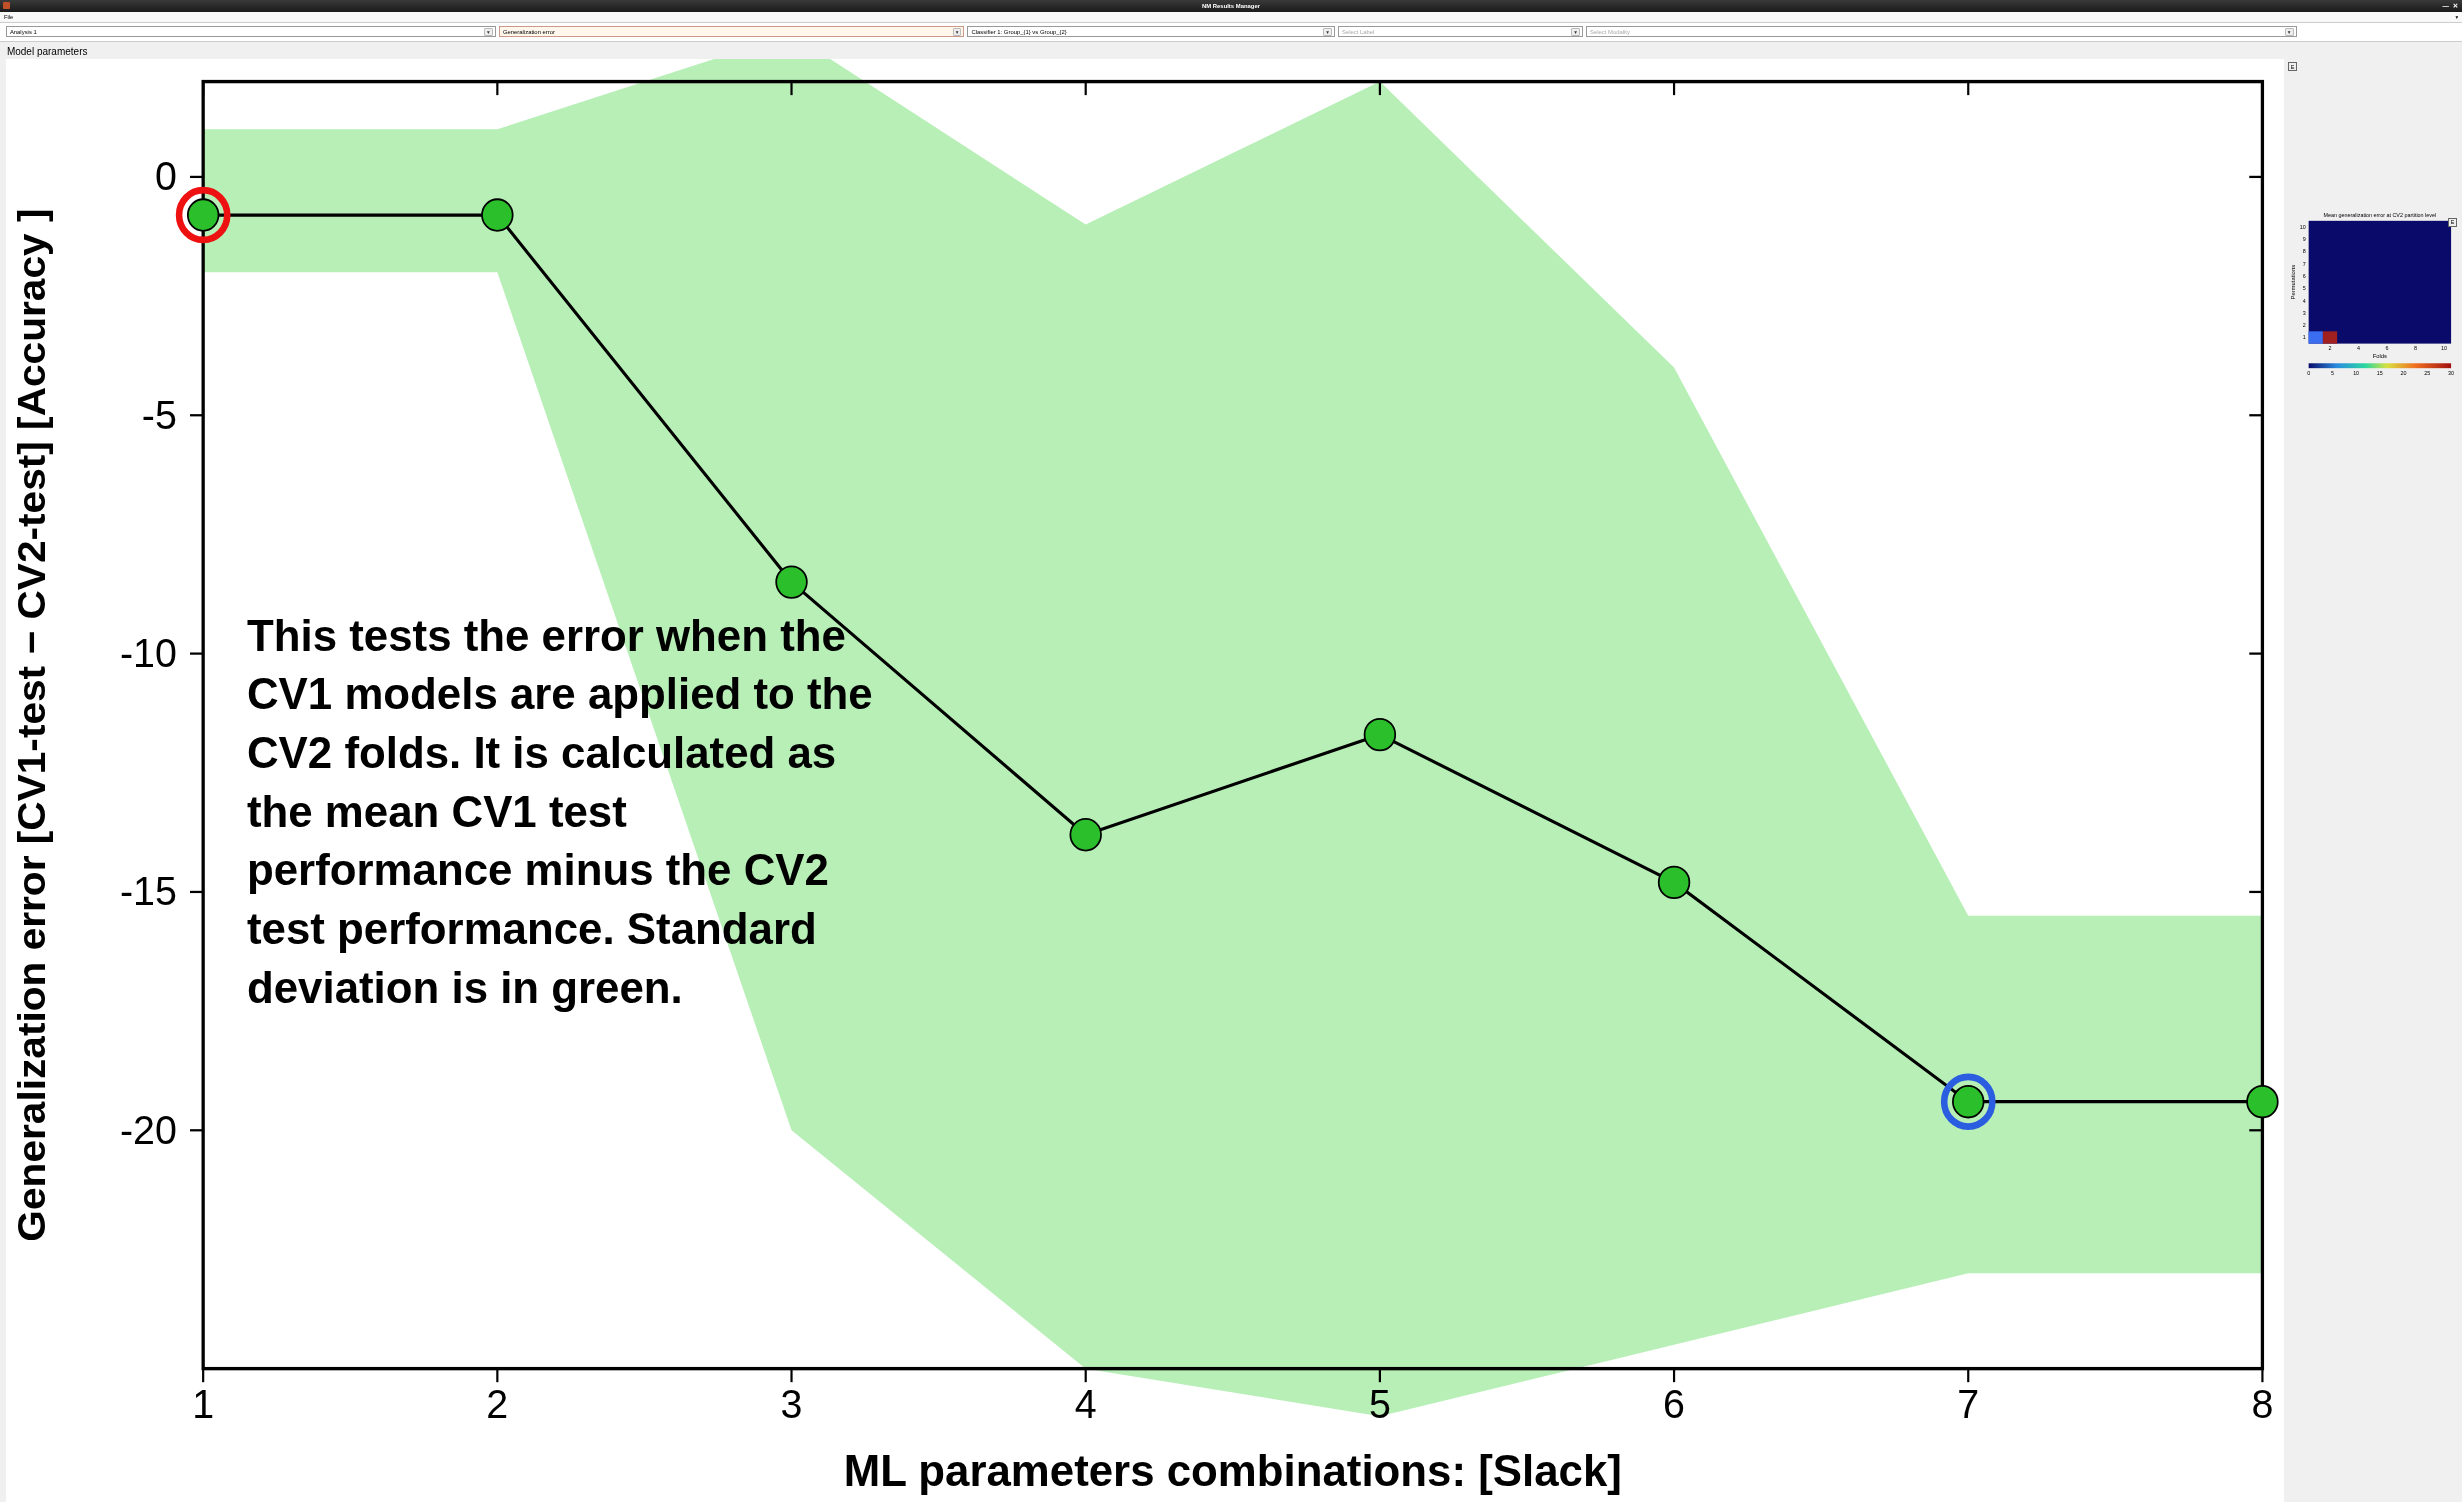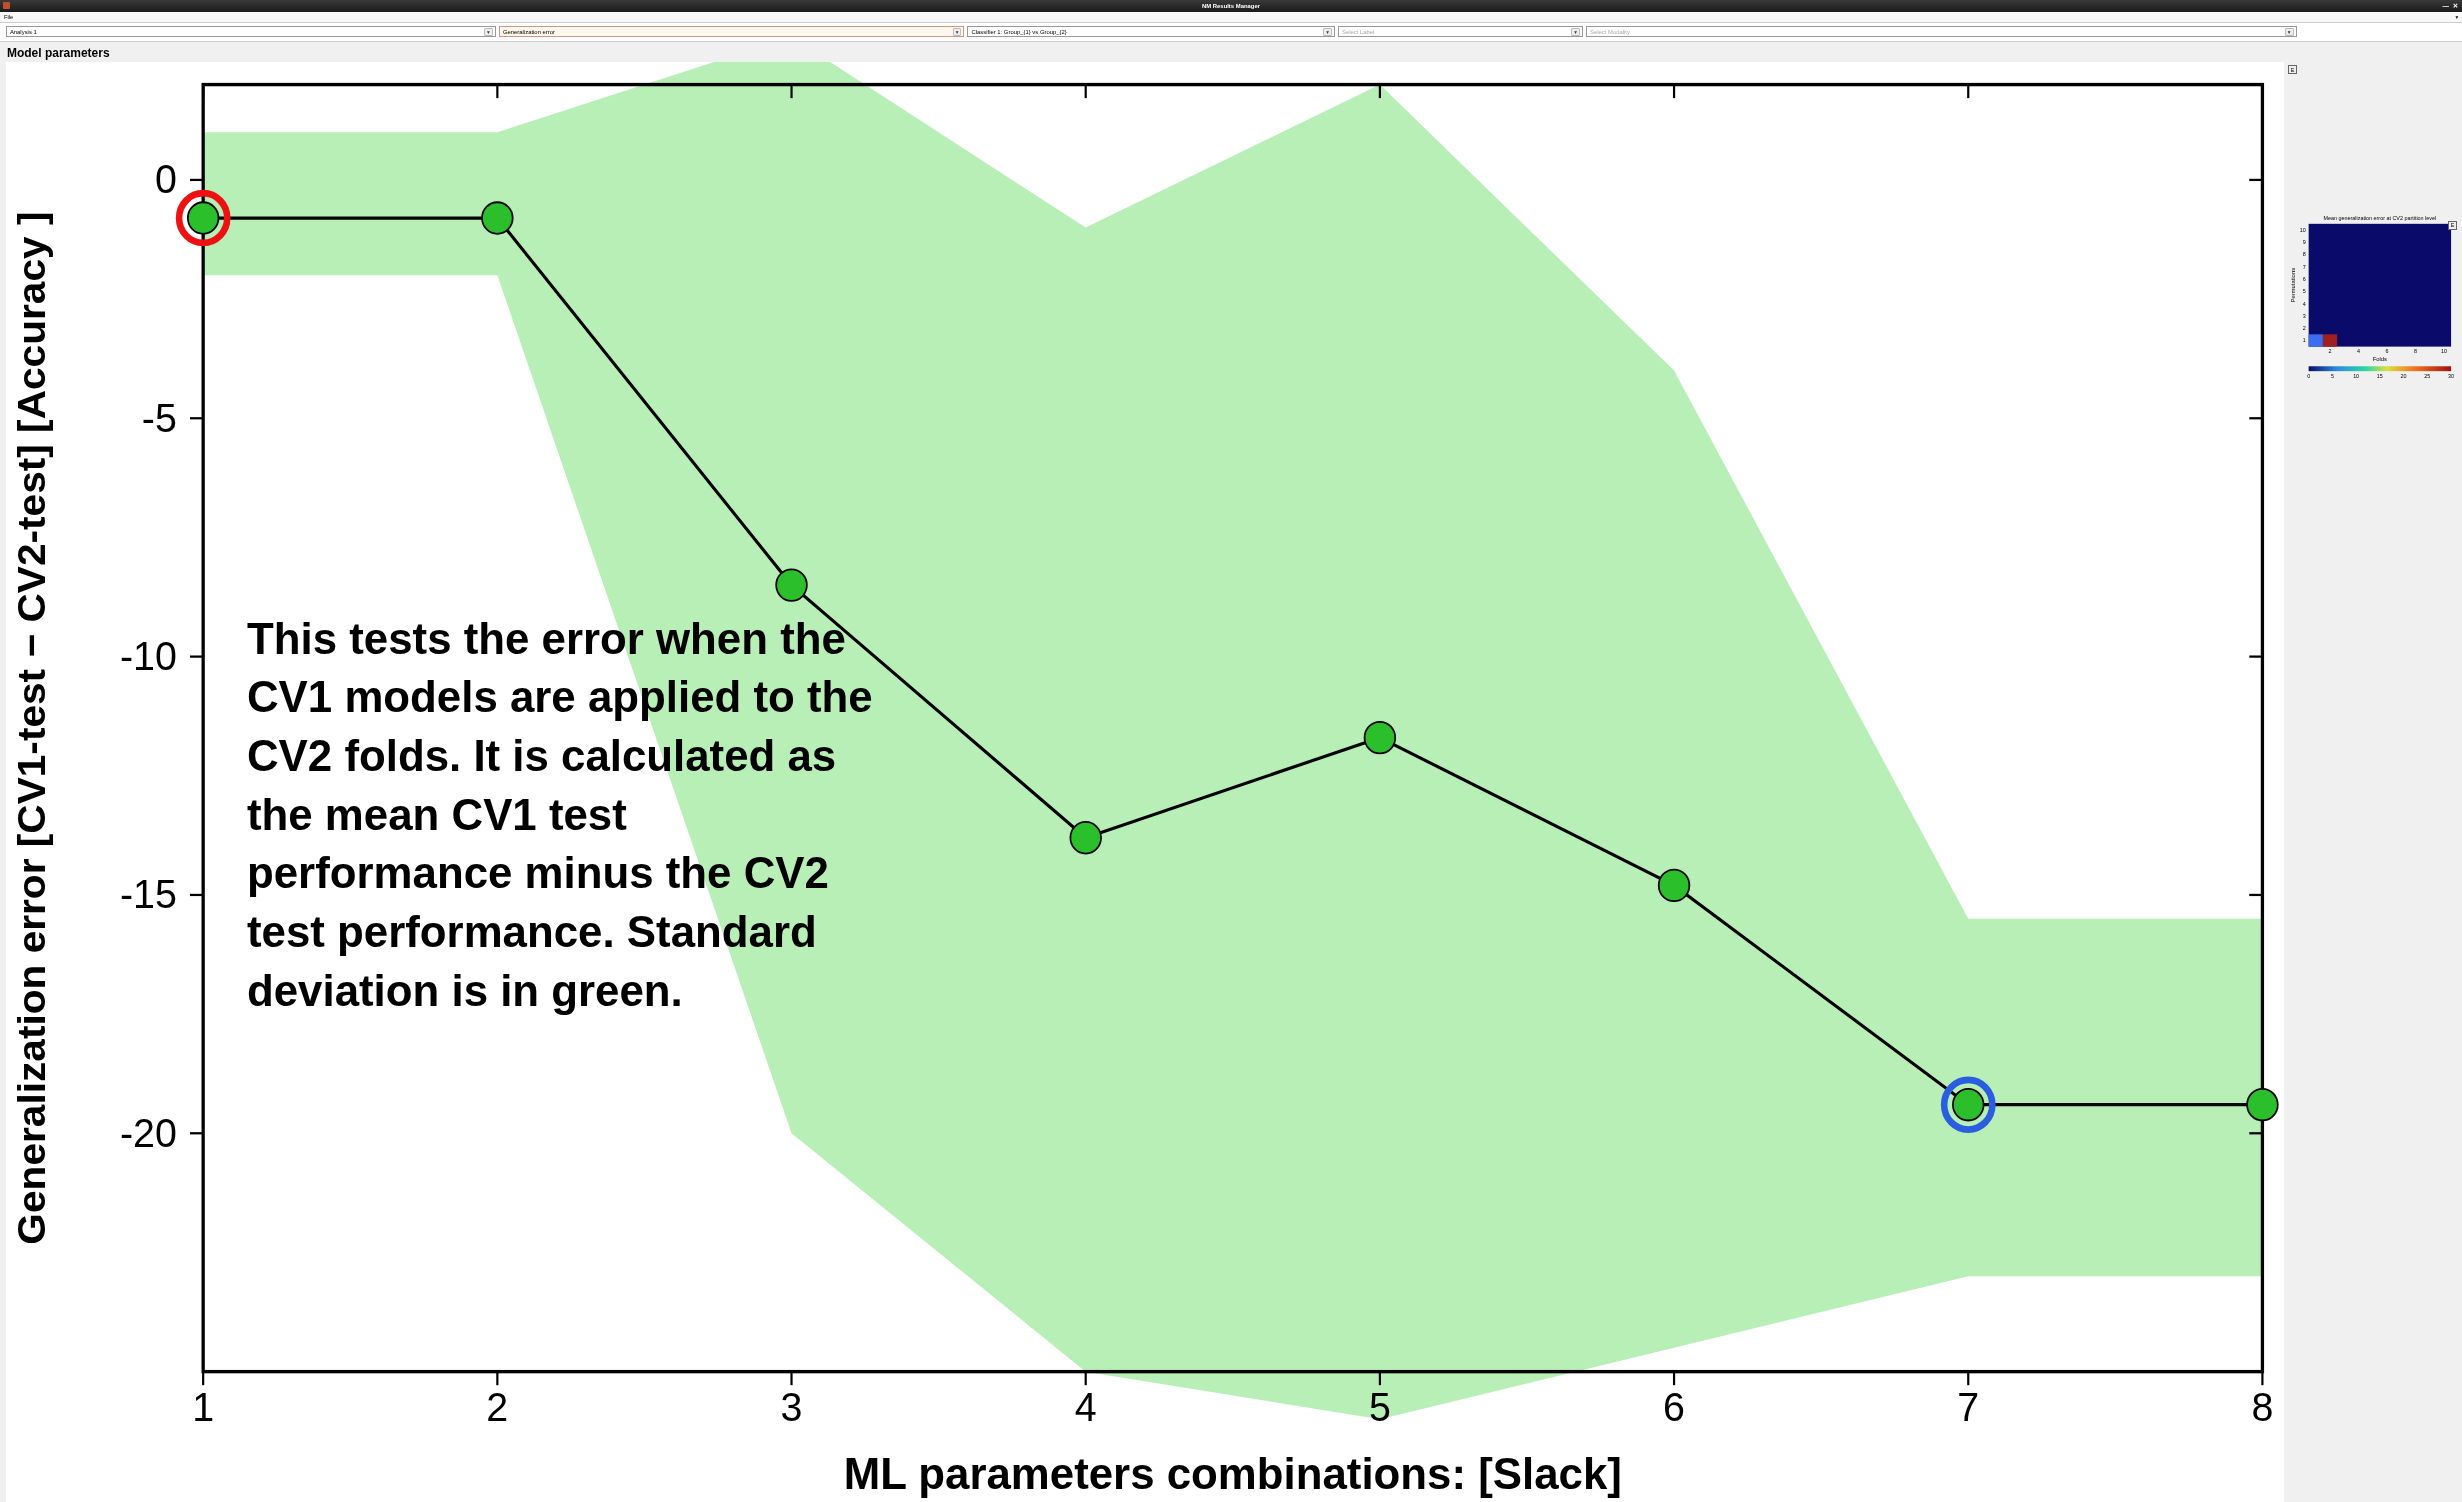--- a/index.html
+++ b/index.html
@@ -25,21 +25,21 @@
   .combo {
     height:10.8px; border:0.5px solid #999; background:#fff; font-size:5.9px; padding:1px 10.8px 1px 3px;
     position:relative; display:flex; align-items:center; cursor:default;
   }
   .combo.disabled { color:#aaa; }
   .combo.highlight { border:0.5px solid #c98; background:#fff6ec; }
   .combo::after {
     content:"▾"; position:absolute; right:2px; top:1px; font-size:5.4px; color:#333;
     background:#eee; border:0.5px solid #bbb; border-radius:1px; width:6.9px; text-align:center;
   }
-  .section-title { font-weight:bold; font-size:12px; padding:3.9px 6.9px 0 6.9px; }
+  .section-title { font-weight:normal; font-size:10px; padding:3.9px 6.9px 0 6.9px; }
   .content { display:flex; padding:2px 5.9px 5.9px 5.9px; gap:4.9px; height:calc(100% - 49px); }
   .main-plot { position:relative; background:#fff; }
   .side-col { display:flex; flex-direction:column; gap:3.9px; }
   .e-btn {
     width:8.9px; height:8.9px; border:0.5px solid #666; background:#eee; font-size:5.4px;
     display:flex; align-items:center; justify-content:center; cursor:default;
   }
   svg text { font-family: Arial, sans-serif; }
 </style>
 </head>

